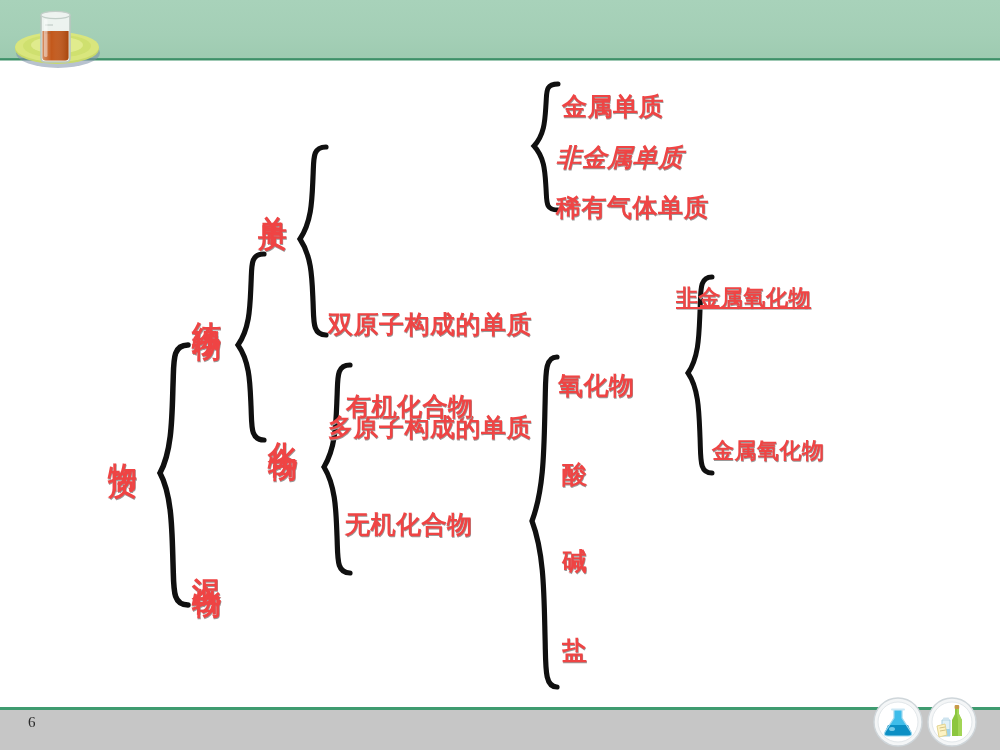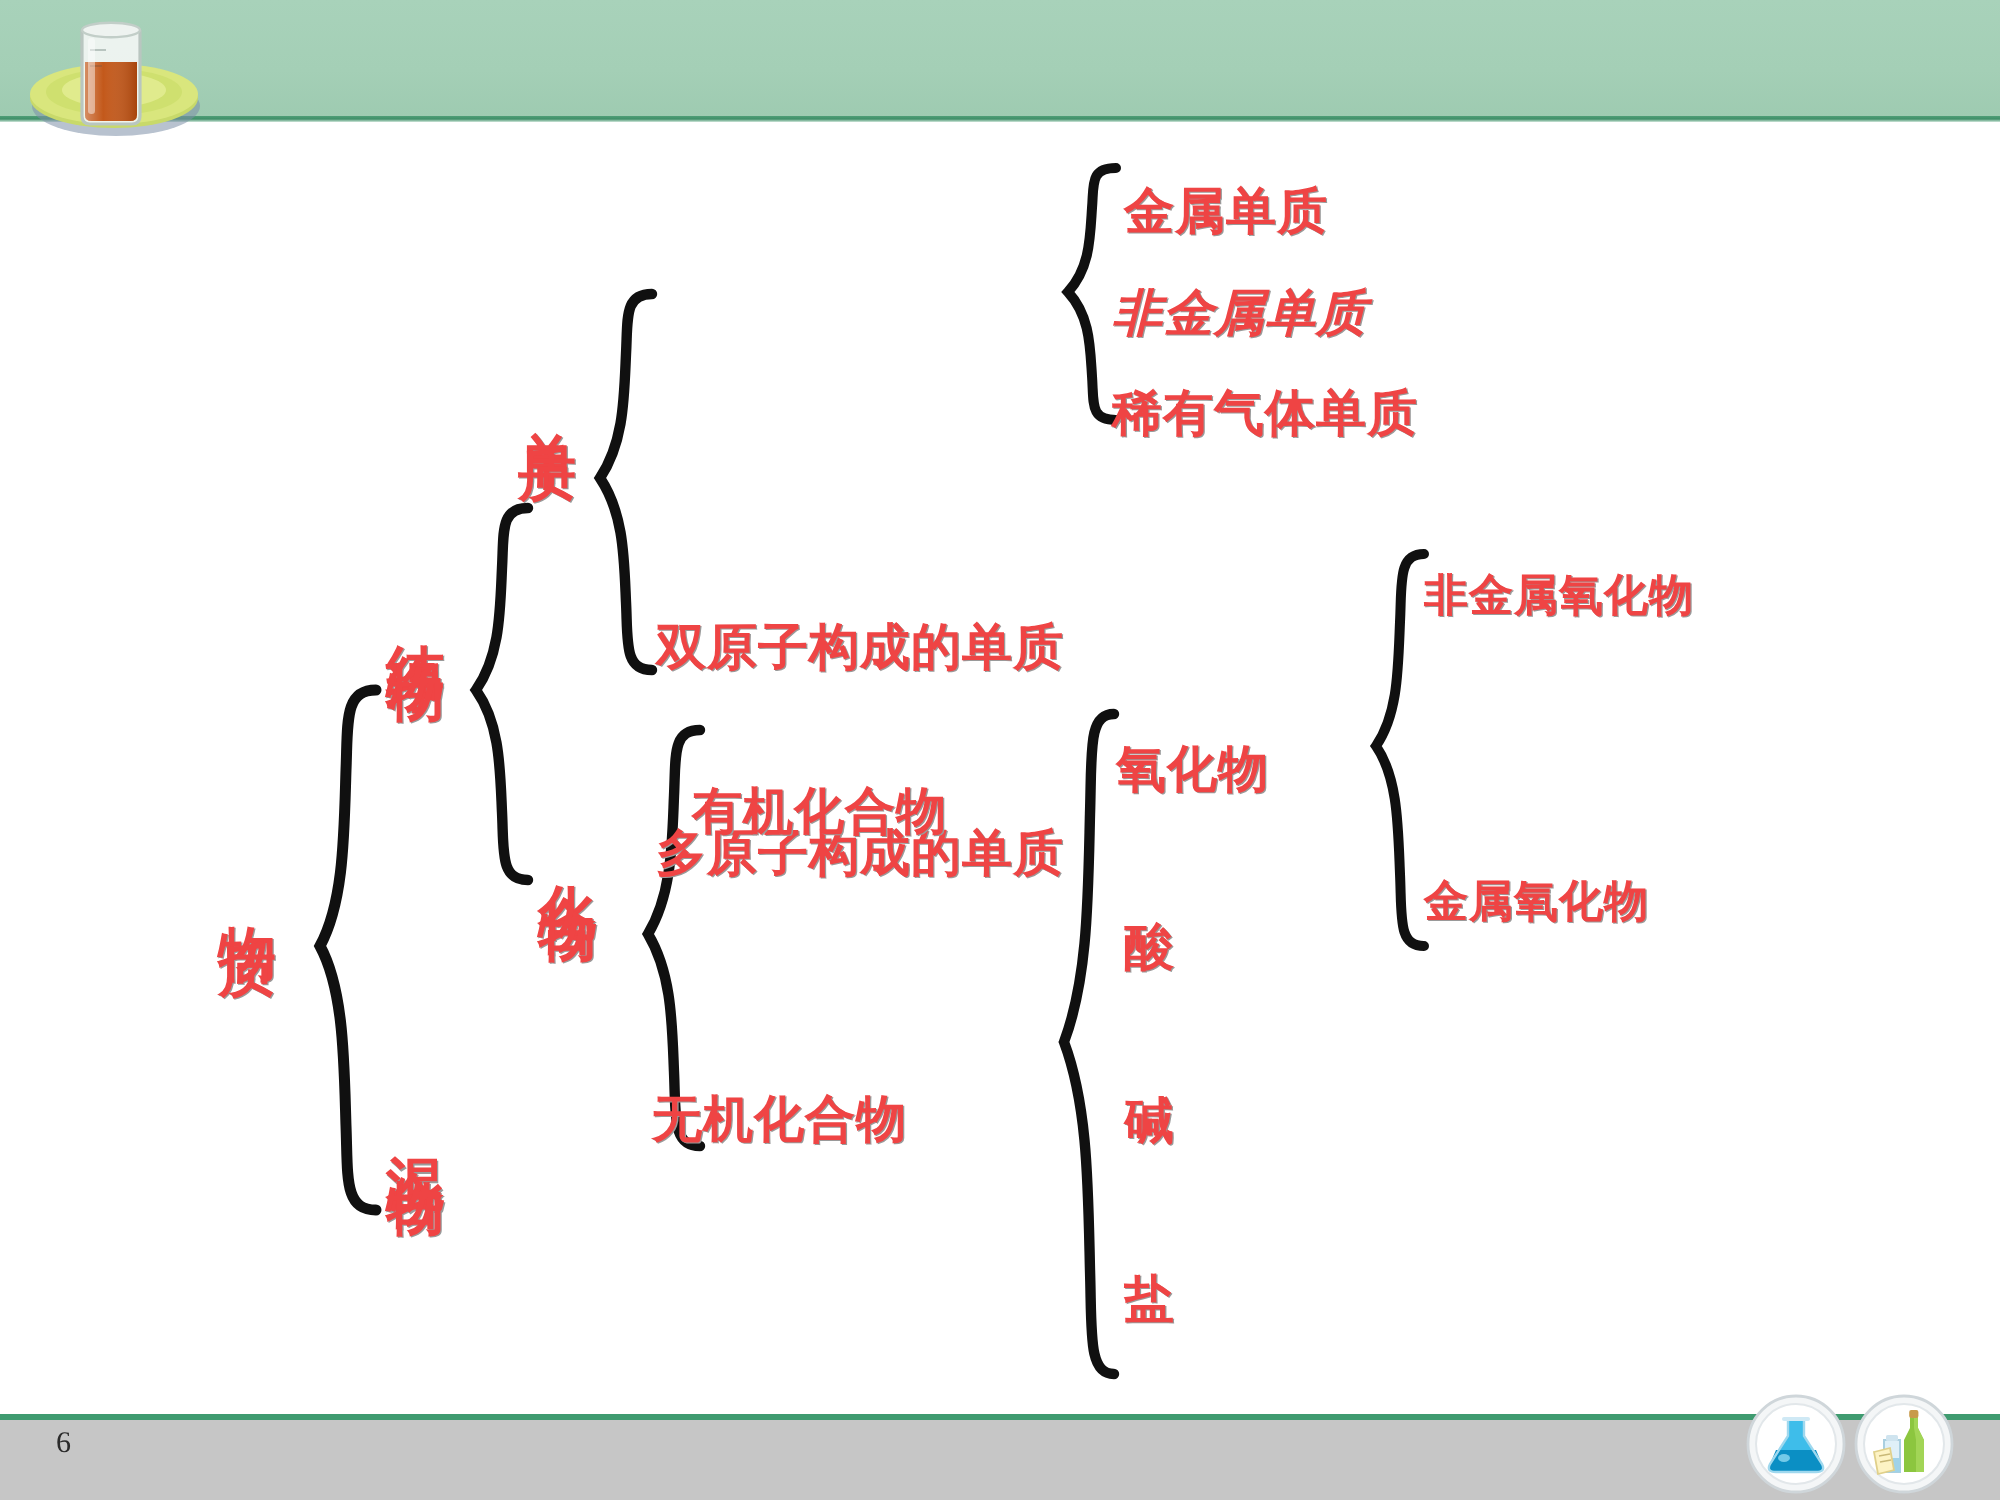--- a/index.html
+++ b/index.html
@@ -219,21 +219,21 @@
     </div>
 
     <div class="node h" style="left:562px; top:32px;">金属单质</div>
 
     <div class="node h" style="left:556px; top:83px;font-style:italic;">非金属单质</div>
 
     <div class="node h" style="left:556px; top:133px;">稀有气体单质</div>
 
     <div class="node h" style="left:346px; top:332px;">有机化合物</div>
 
-    <div class="node h" style="left:326px; top:450px;margin-top:36px;">无机化合物</div>
+    <div class="node h" style="left:345px; top:450px;">无机化合物</div>
 
     <div class="brace" style="left:528px; top:295px;">
       <svg width="36" height="334" viewBox="0 0 36 334">
         <path d="M29 2 C16 2 18 20 17 52 C16 94 16 134 4 166 C16 198 16 238 17 280 C18 312 16 332 29 332" fill="none" stroke="#101010" stroke-width="5.2" stroke-linecap="round"></path>
       </svg>
     </div>
 
     <div class="node h" style="left:558px; top:311px;">氧化物</div>
 
     <div class="node h" style="left:562px; top:400px;">酸</div>
@@ -241,21 +241,21 @@
     <div class="node h" style="left:562px; top:487px;">碱</div>
 
     <div class="node h" style="left:562px; top:576px;">盐</div>
 
     <div class="brace" style="left:684px; top:215px;">
       <svg width="34" height="200" viewBox="0 0 34 200">
         <path d="M28 2 C15 2 17 16 16 36 C15 60 15 82 4 98 C15 114 15 138 16 162 C17 184 15 198 28 198" fill="none" stroke="#101010" stroke-width="5" stroke-linecap="round"></path>
       </svg>
     </div>
 
-    <div class="node h-sm" style="left:712px; top:225px;">非金属氧化物</div>
+    <div class="node h-sm" style="left:676px; top:225px;text-decoration:underline;">非金属氧化物</div>
 
     <div class="node h-sm" style="left:712px; top:378px;">金属氧化物</div>
 
   </div>
 
   <div class="footer-rule"></div>
   <div class="footer-bar"></div>
   <div class="page-number">6</div>
 
   <div class="corner-icons">

